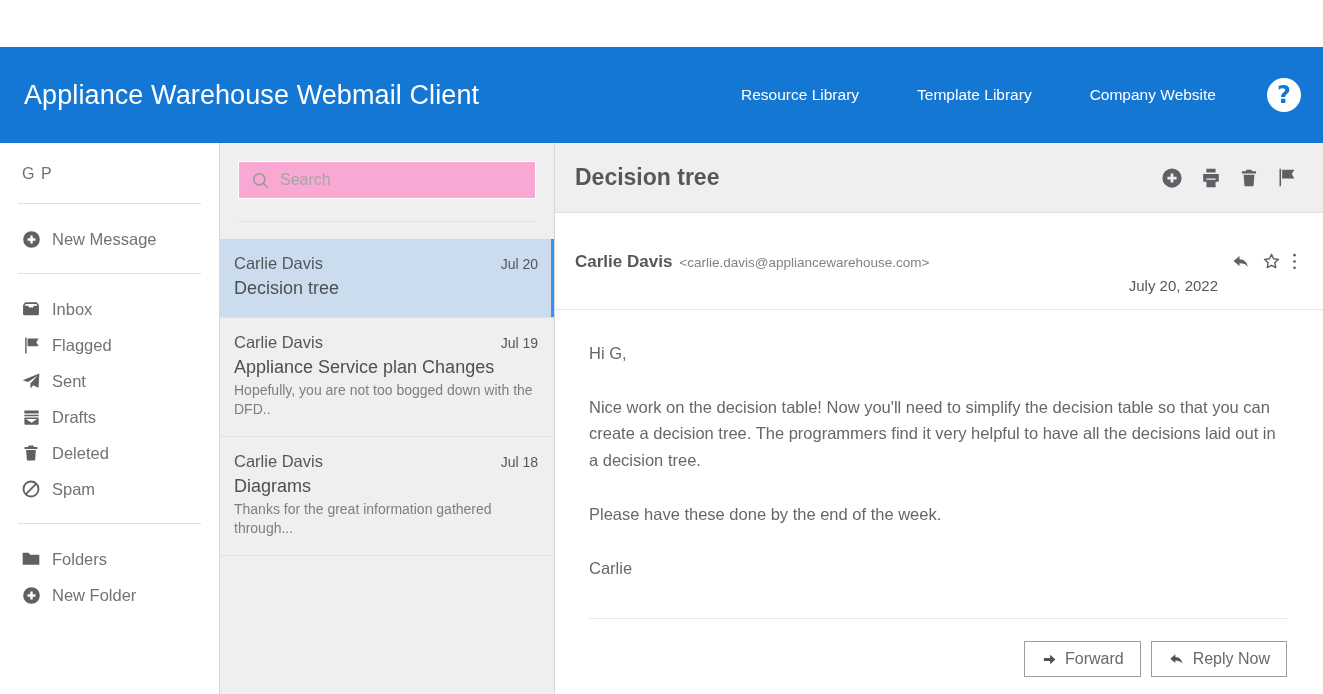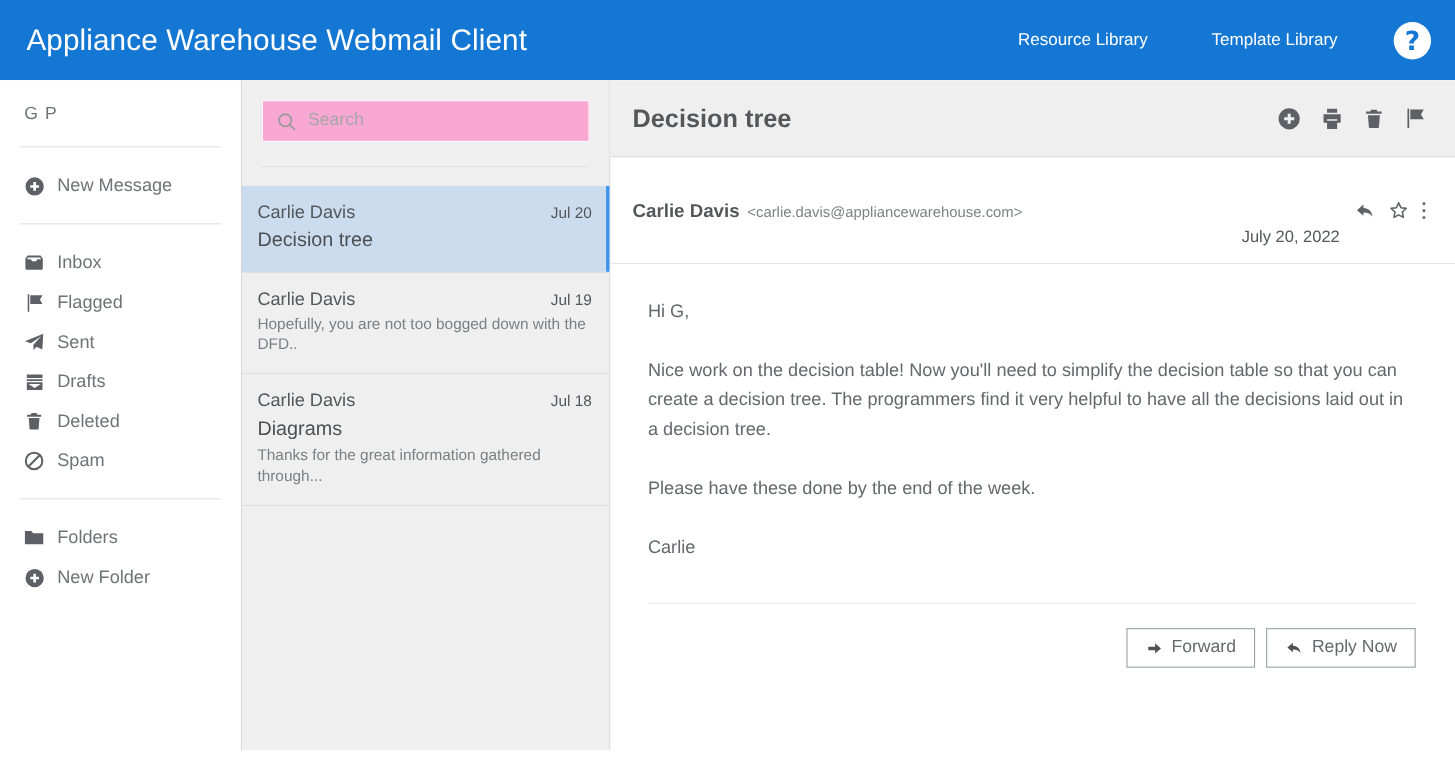--- a/index.html
+++ b/index.html
@@ -7,26 +7,27 @@
   html, body {
     width: 1323px;
     height: 694px;
     overflow: hidden;
     background: #ffffff;
     font-family: "Liberation Sans", sans-serif;
   }
 
   
   .app-header {
-    height: 73px;
+    height: 96px;
     background: #1577d4;
     display: flex;
     align-items: center;
     justify-content: space-between;
     padding: 0 22px 0 24px;
+    margin-top: 47px;
   }
   .app-title {
     color: #ffffff;
     font-size: 27px;
     font-weight: 400;
     letter-spacing: .1px;
     white-space: nowrap;
   }
   .header-nav {
     display: flex;
@@ -251,20 +252,21 @@
   .act-btn .bico { display: flex; align-items: center; color: #4e5155; }
 </style>
 </head>
 <body>
 
 <div class="app-header">
   <div class="app-title">Appliance Warehouse Webmail Client</div>
   <div class="header-nav">
     <a class="header-link">Resource Library</a>
     <a class="header-link">Template Library</a>
+    <a class="header-link">Company Website</a>
     <div class="help-btn">?</div>
   </div>
 </div>
 
 <div class="app-body">
 
   <div class="sidebar">
     <div class="user-initials">G P</div>
     <div class="sb-divider"></div>
 
@@ -376,20 +378,21 @@
           <span class="msg-date">Jul 20</span>
         </div>
         <div class="msg-subject">Decision tree</div>
       </div>
 
       <div class="msg-item">
         <div class="msg-row1">
           <span class="msg-sender">Carlie Davis</span>
           <span class="msg-date">Jul 19</span>
         </div>
+        <div class="msg-subject">Appliance Service plan Changes</div>
         <div class="msg-preview">Hopefully, you are not too bogged down with the DFD..</div>
       </div>
 
       <div class="msg-item">
         <div class="msg-row1">
           <span class="msg-sender">Carlie Davis</span>
           <span class="msg-date">Jul 18</span>
         </div>
         <div class="msg-subject">Diagrams</div>
         <div class="msg-preview">Thanks for the great information gathered through...</div>

